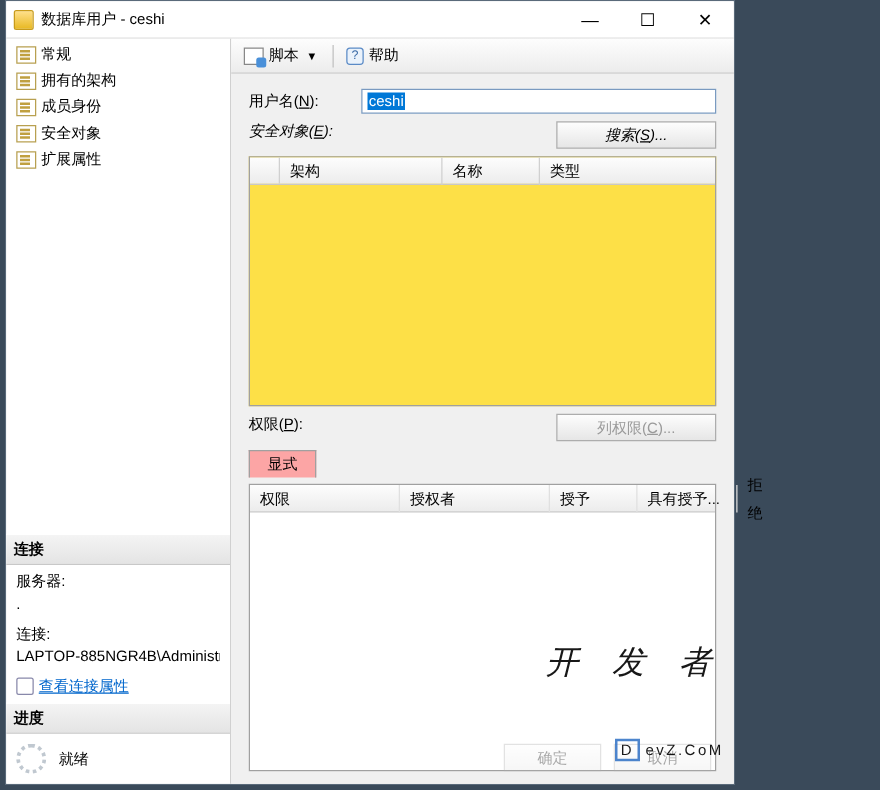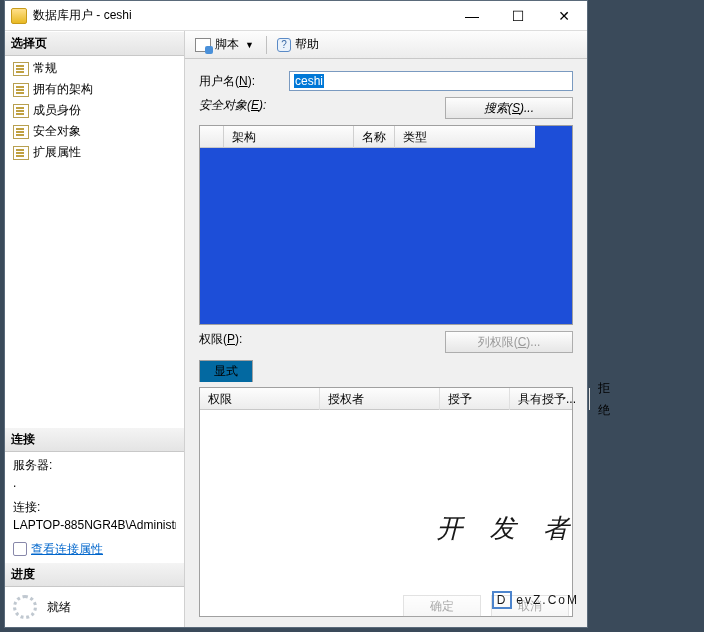--- a/index.html
+++ b/index.html
@@ -32,28 +32,28 @@
   .tb-drop { font-size:9px; padding:0 2px; }
   .tb-sep { width:1px; height:18px; background:#c0c0c0; margin:0 2px; }
   .tb-icon-help { width:14px; height:14px; border:1px solid #5a8ac6; border-radius:3px; background:#eaf2fb; text-align:center; line-height:12px; color:#3a6aa6; font-size:10px; }
   .content { flex:1; padding:12px 14px 10px 14px; display:flex; flex-direction:column; gap:6px; min-height:0; background:#f0f0f0; }
   .form-row { display:flex; align-items:center; gap:6px; }
   .form-label { width:84px; }
   .input { flex:1; height:20px; border:1px solid #7a9ac0; background:#fff; padding:1px 4px; display:flex; align-items:center; }
   .input-val { background:#0078d7; color:#fff; padding:0 1px; }
   .sec-row { display:flex; align-items:flex-start; justify-content:space-between;font-style:italic; }
   .wide-btn { width:128px; height:22px; background:linear-gradient(#fdfdfd,#e6e6e6); border:1px solid #adadad; text-align:center; line-height:20px; }
-  .grid { border:1px solid #a0a0a0; background:#1d4ed8; flex:0 0 200px; display:flex; flex-direction:row; }
+  .grid { border:1px solid #a0a0a0; background:#fde047; flex:0 0 200px; display:flex; flex-direction:column; }
   .grid-head { display:flex; background:linear-gradient(#fdfdfd,#ececec); border-bottom:1px solid #c8c8c8; height:22px; align-items:center; }
   .gh-corner { width:24px; border-right:1px solid #d0d0d0; height:100%; }
   .gh-cell { border-right:1px solid #d0d0d0; padding:0 8px; line-height:22px; }
   .grid-body { flex:1; }
   .perm-row { display:flex; align-items:flex-start; justify-content:space-between; margin-top:0; }
   .tabs { display:flex; }
-  .tab { background:#0369a1; border:1px solid #a0a0a0; border-bottom:none; padding:2px 14px; position:relative; top:1px; z-index:2; }
+  .tab { background:#fca5a5; border:1px solid #a0a0a0; border-bottom:none; padding:2px 14px; position:relative; top:1px; z-index:2; }
   .perm-grid { border:1px solid #a0a0a0; background:#fff; flex:1; min-height:120px; }
   .perm-head { display:flex; background:linear-gradient(#fdfdfd,#ececec); border-bottom:1px solid #c8c8c8; height:22px; align-items:center; }
   .ph-cell { padding:0 8px; line-height:22px; border-right:1px solid #e0e0e0; }
   .watermark { position:absolute; right:8px; bottom:18px; color:#000000; font-family:"Times New Roman",serif; pointer-events:none; }
   .watermark .big { font-size:26px; font-style:italic; letter-spacing:10px; opacity:.9; }
   .watermark .sm { font-size:16px; letter-spacing:2px; opacity:.9; text-align:right;margin-top:44px; }
   .watermark .box { display:inline-block; border:2px solid #3a78c8; padding:0 3px; margin-right:4px; }
   .dlg-btns { position:absolute; right:18px; bottom:10px; display:flex; gap:10px; opacity:.35; }
   .dlg-btn { width:78px; height:22px; border:1px solid #adadad; background:linear-gradient(#fdfdfd,#e8e8e8); text-align:center; line-height:20px; }
   .ac { letter-spacing:0; }
@@ -69,21 +69,20 @@
     <div class="title-text">数据库用户 - ceshi</div>
     <div class="win-btns">
       <div class="win-btn">—</div>
       <div class="win-btn">☐</div>
       <div class="win-btn close">✕</div>
     </div>
   </div>
 
   <div class="body">
     <div class="sidebar">
-      <div class="side-header">选择页</div>
       <div class="side-list">
         <div class="side-item">
             <span class="page-icon"></span>
             <span>常规</span>
           </div>
         <div class="side-item">
             <span class="page-icon"></span>
             <span>拥有的架构</span>
           </div>
         <div class="side-item">

